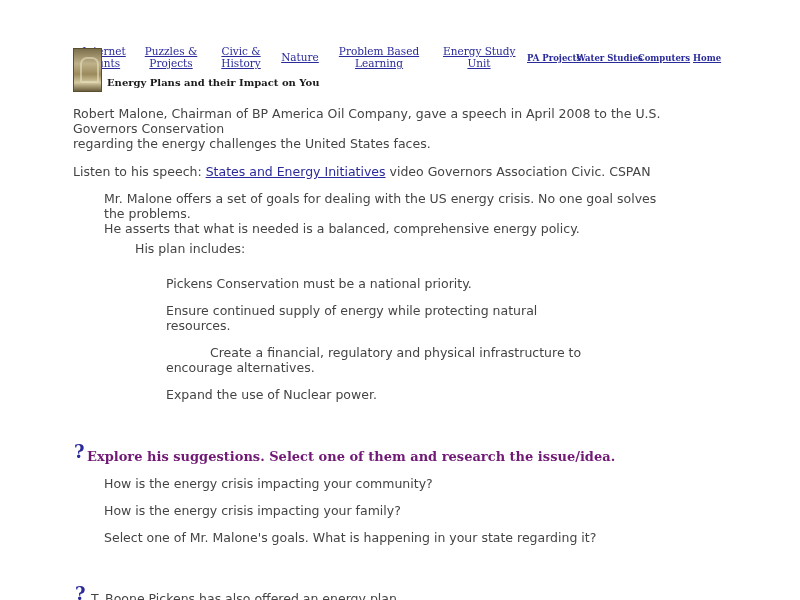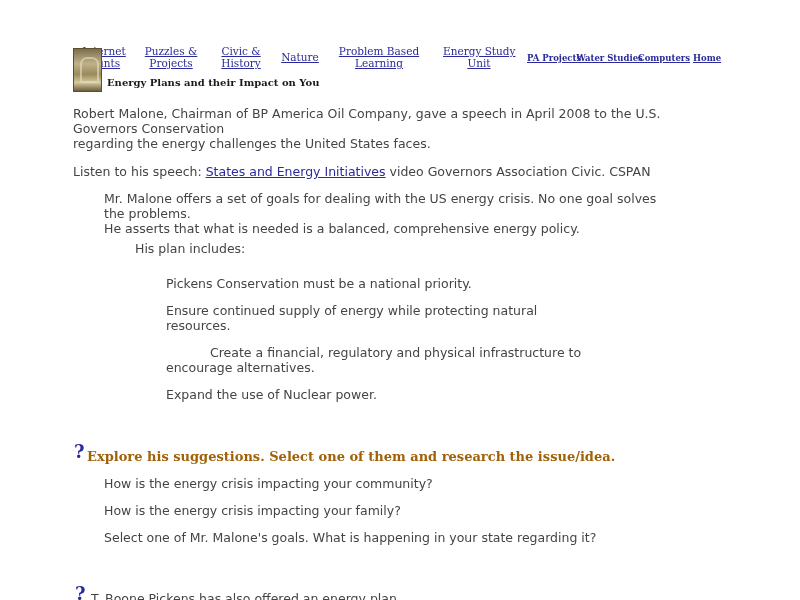--- a/index.html
+++ b/index.html
@@ -87,21 +87,21 @@
     .p a {
       color: #2a2a9a;
       text-decoration: underline;
       cursor: pointer;
     }
     .heading2 {
       position: absolute;
       font-family: "DejaVu Serif", serif;
       font-weight: bold;
       font-size: 13px;
-      color: #a16207;
+      color: #701a75;
       white-space: nowrap;
       text-align: center;
     }
     .qicon {
       position: absolute;
       font-family: "DejaVu Serif", serif;
       font-weight: bold;
       font-size: 18px;
       color: #2a2a9a;
       line-height: 18px;

